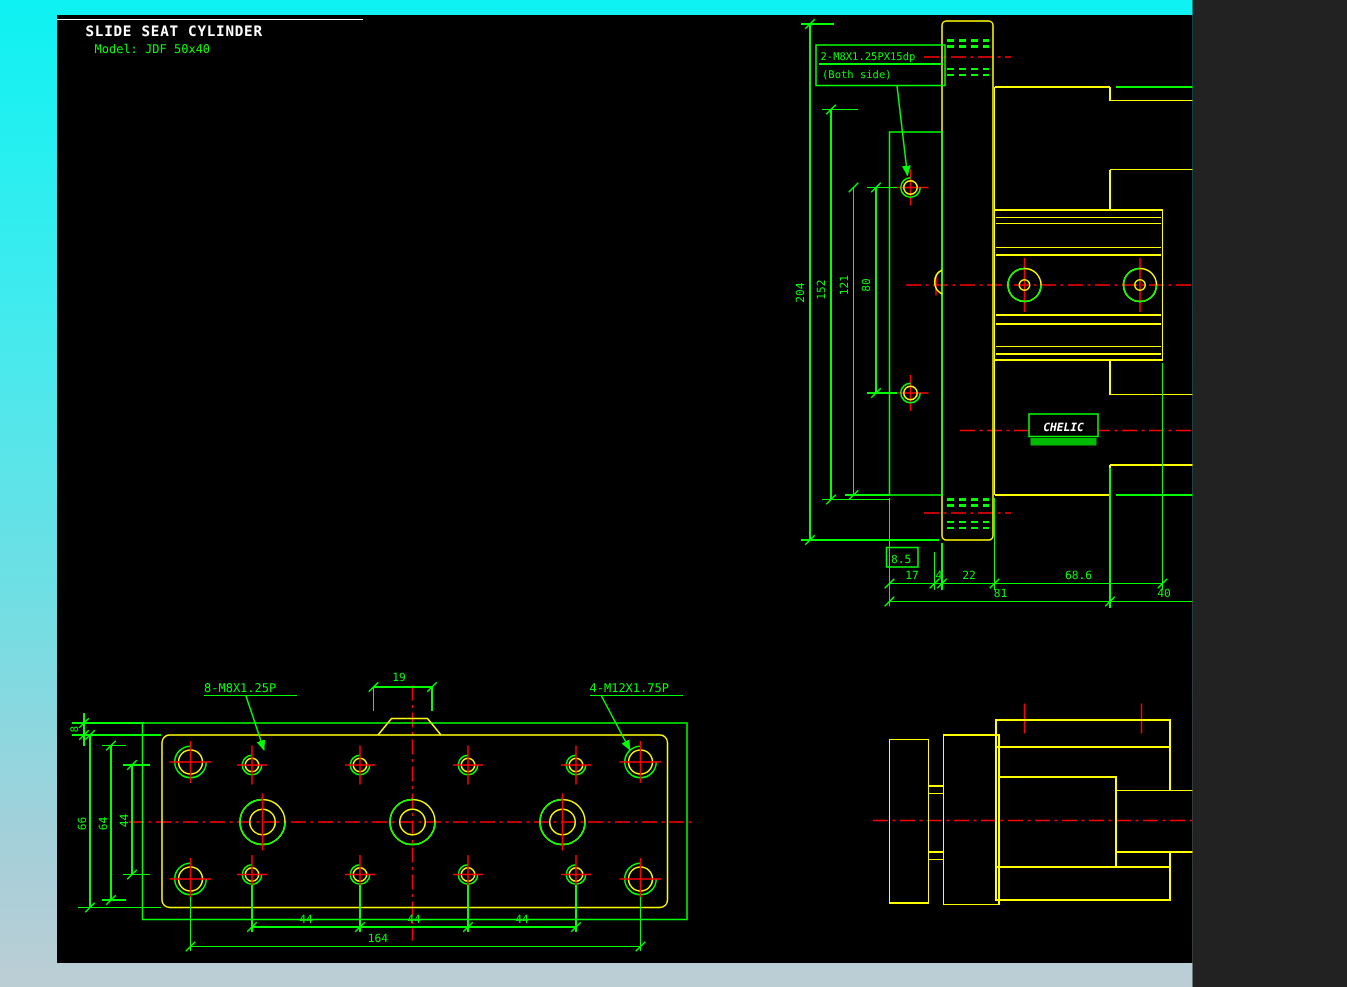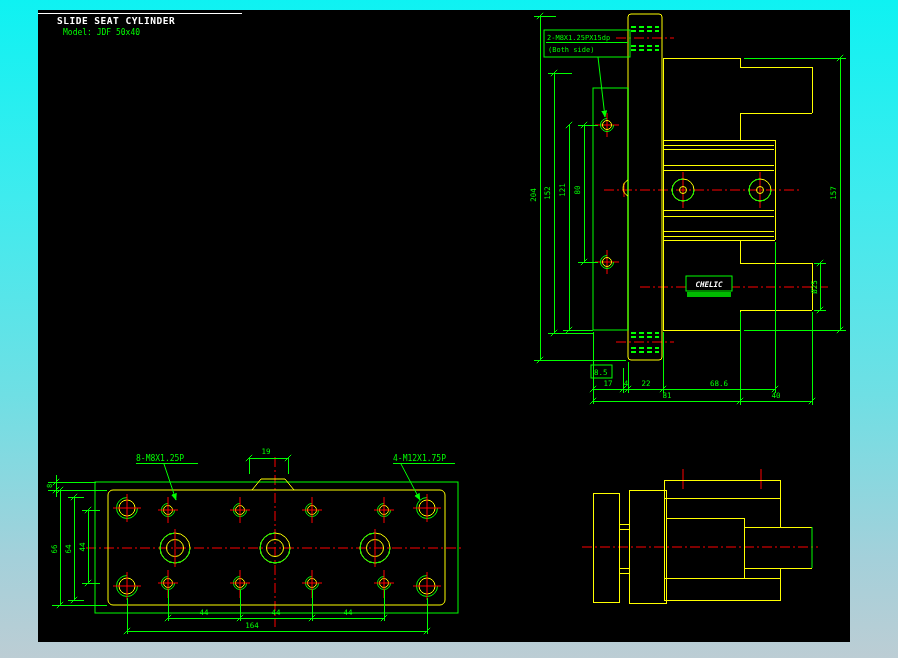--- a/index.html
+++ b/index.html
@@ -1,16 +1,16 @@
 <!DOCTYPE html>
 <html><head>
 <meta charset="utf-8">
 <style>
   html,body{margin:0;padding:0;background:#222;}
-  .stage{position:relative;width:898px;height:658px;overflow:hidden;
+  .stage{position:relative;width:795px;height:658px;overflow:hidden;
          background:linear-gradient(180deg,#0ef2f2 0%,#3febee 30%,#6fdfe4 60%,#a4d0da 85%,#bccdd4 100%);
          font-family:"DejaVu Sans Mono", monospace;}
   svg{position:absolute;left:0;top:0;}
   text{font-family:"DejaVu Sans Mono", monospace;fill:#00ff00;}
   .y{stroke:#ffff00;fill:none;stroke-width:1;}
   .g{stroke:#00ff00;fill:none;stroke-width:1;}
   .r{stroke:#ff0000;fill:none;stroke-width:1;}
   .w{stroke:#ffffff;fill:none;stroke-width:1;}
   .hid{stroke-dasharray:5 3;stroke-width:1.5;}
   .cl{stroke-dasharray:10 3 2 3;}

